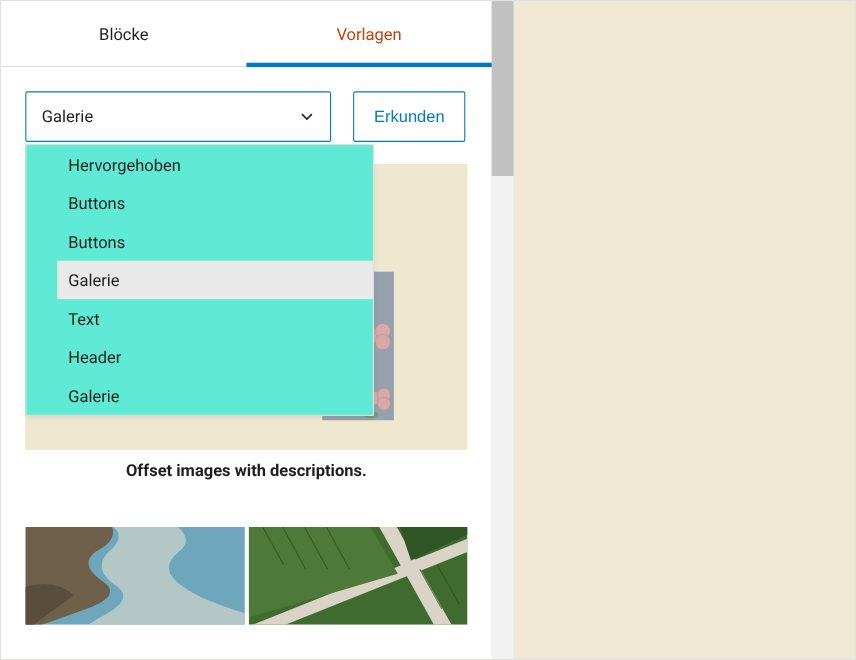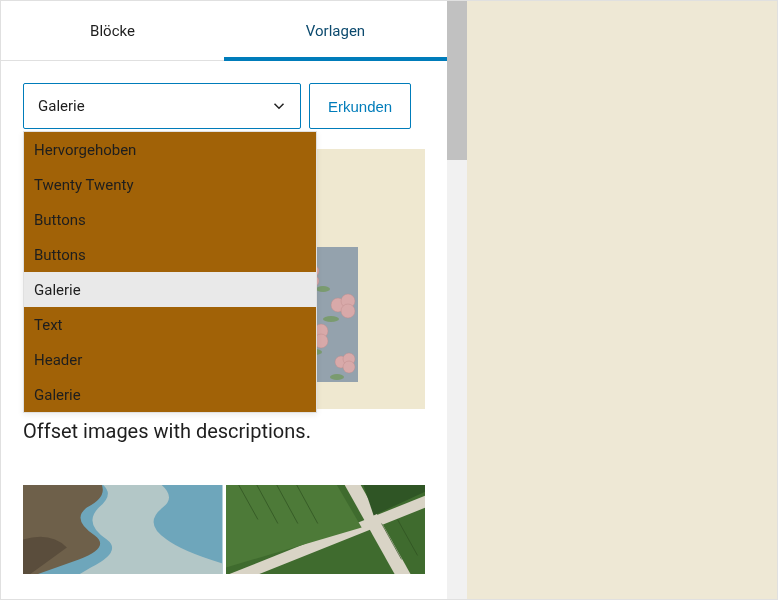--- a/index.html
+++ b/index.html
@@ -1,34 +1,34 @@
 <!DOCTYPE html>
 <html style="--accent: #007cba;"><head>
 <meta charset="utf-8">
 <style>
 *{box-sizing:border-box;margin:0;padding:0;}
 html,body{width:778px;height:600px;overflow:hidden;font-family:-apple-system,BlinkMacSystemFont,"Segoe UI",Roboto,sans-serif;color:#1e1e1e;background:#eee8d5;}
 .root{display:flex;width:778px;height:600px;border:1px solid #e0e0e0;background:#eee8d5;}
 .panel{display:flex;flex-direction:column;width:446px;height:100%;background:#fff;}
 .tabs{display:flex;height:60px;border-bottom:1px solid #e0e0e0;}
 .tab{flex:1;display:flex;align-items:center;justify-content:center;font-size:15px;color:#1e1e1e;cursor:pointer;position:relative;}
-.tab.active{color:#0c4a6e;}
+.tab.active{color:#c2410c;}
 .tab.active::after{content:"";position:absolute;left:0;right:0;bottom:-1px;height:4px;background:var(--accent);}
-.toolbar{display:flex;align-items:flex-start;padding:22px 22px 0 22px;gap:8px;position:relative;}
+.toolbar{display:flex;align-items:flex-start;padding:22px 22px 0 22px;gap:20px;position:relative;}
 .select{width:278px;height:46px;border:1.6px solid var(--accent);border-radius:2px;display:flex;align-items:center;justify-content:space-between;padding:0 12px 0 14px;font-size:15px;cursor:pointer;background:#fff;}
 .chev{width:18px;height:18px;stroke:#222;fill:none;stroke-width:2;}
 .explore-btn{height:46px;padding:12px 18px;border:1px solid var(--accent);border-radius:2px;background:#fff;color:var(--accent);font-size:15px;cursor:pointer;}
-.dropdown{position:absolute;top:70px;left:22px;width:294px;background:#a16207;border:1px solid #e0e0e0;box-shadow:0 2px 6px rgba(0,0,0,.08);z-index:5;}
+.dropdown{position:absolute;top:70px;left:22px;width:317px;background:#5eead4;border:1px solid #e0e0e0;box-shadow:0 2px 6px rgba(0,0,0,.08);z-index:5;padding-left:28px;}
 .opt{height:35px;display:flex;align-items:center;padding:0 10px;font-size:15px;cursor:pointer;}
 .opt.sel{background:#e9e9e9;}
 .pattern-area{padding:20px 22px 0 22px;}
 .pattern-preview{width:100%;height:260px;background:#efe8d0;position:relative;}
 .pimg{position:absolute;right:67px;top:98px;width:65px;height:135px;background:#94a2ad;overflow:hidden;}
 .pimg svg{width:100%;height:100%;display:block;}
-.caption{text-align:left;font-size:20px;margin-top:10px;}
+.caption{text-align:center;font-size:15px;margin-top:10px;font-weight:bold;}
 .grid{display:flex;gap:3px;margin-top:42px;padding:0 22px;}
 .tile{flex:1;height:89px;overflow:hidden;}
 .tile svg{display:block;width:100%;height:100%;}
 .scrolltrack{width:20px;background:#f1f1f1;}
 .scrollthumb{width:20px;background:#c1c1c1;margin-top:0;}
 .right{flex:1;background:#eee8d5;}
 :root{--accent:#007cba;}
 </style>
 </head>
 <body>
@@ -51,23 +51,20 @@
         <span>Galerie</span>
         <svg class="chev" viewBox="0 0 24 24">
             <polyline points="6 9 12 15 18 9"></polyline>
           </svg>
       </div>
       <button class="explore-btn"><span>Erkunden</span></button>
 
       <div class="dropdown">
         <div class="opt">
             <span>Hervorgehoben</span>
-          </div>
-        <div class="opt">
-            <span>Twenty Twenty</span>
           </div>
         <div class="opt">
             <span>Buttons</span>
           </div>
         <div class="opt">
             <span>Buttons</span>
           </div>
         <div class="opt sel">
             <span>Galerie</span>
           </div>

